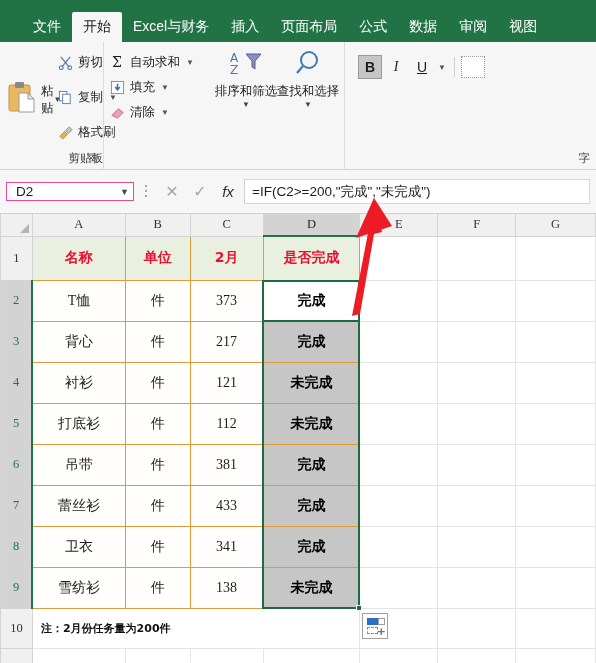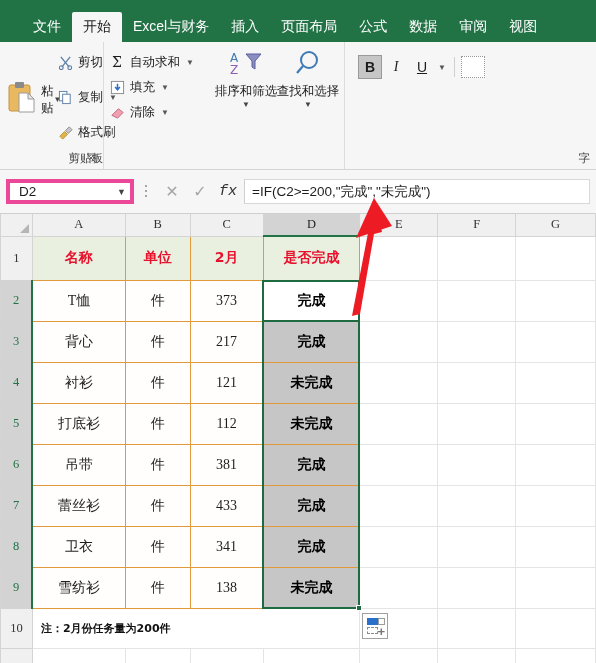--- a/index.html
+++ b/index.html
@@ -145,39 +145,39 @@
   .formulabar {
     height: 44px;
     background: #f6f6f6;
     display: flex;
     align-items: center;
     padding: 0 6px;
     border-bottom: 1px solid #cfcfcf;
     position: relative;
   }
   .namebox {
-    width: 128px; height: 25px;
+    width: 128px; height: 19px;
     background: #fff;
-    border: 4px solid #ec4899;
+    border: 1px solid #ec4899;
     display: flex; align-items: center;
     padding: 0 4px 0 9px;
     font-size: 13.5px;
     color: #1d1d1d;
     cursor: text;
   }
   .namebox .nb-caret { margin-left: auto; font-size: 9px; color: #444; }
   .fb-dots { width: 24px; text-align: center; color: #8a8a8a; font-size: 12px; letter-spacing: 0; line-height: 10px; cursor: pointer; }
   .fb-btns { display: flex; align-items: center; gap: 0; }
   .fb-btn {
     width: 28px; height: 25px;
     display: flex; align-items: center; justify-content: center;
     font-size: 16px; color: #a6a6a6;
     cursor: pointer;
   }
-  .fb-btn.fx { font-style: italic; font-family: Liberation Mono, monospace; color: #333; font-size: 15px; }
+  .fb-btn.fx { font-style: italic; font-family: Liberation Sans, sans-serif; color: #333; font-size: 15px; }
   .fb-input {
     flex: 1; height: 25px;
     background: #fff;
     border: 1px solid #d8d8d8;
     border-left: 1px solid #cfcfcf;
     display: flex; align-items: center;
     padding-left: 7px;
     font-size: 13.5px;
     color: #1d1d1d;
     margin-left: 2px;

